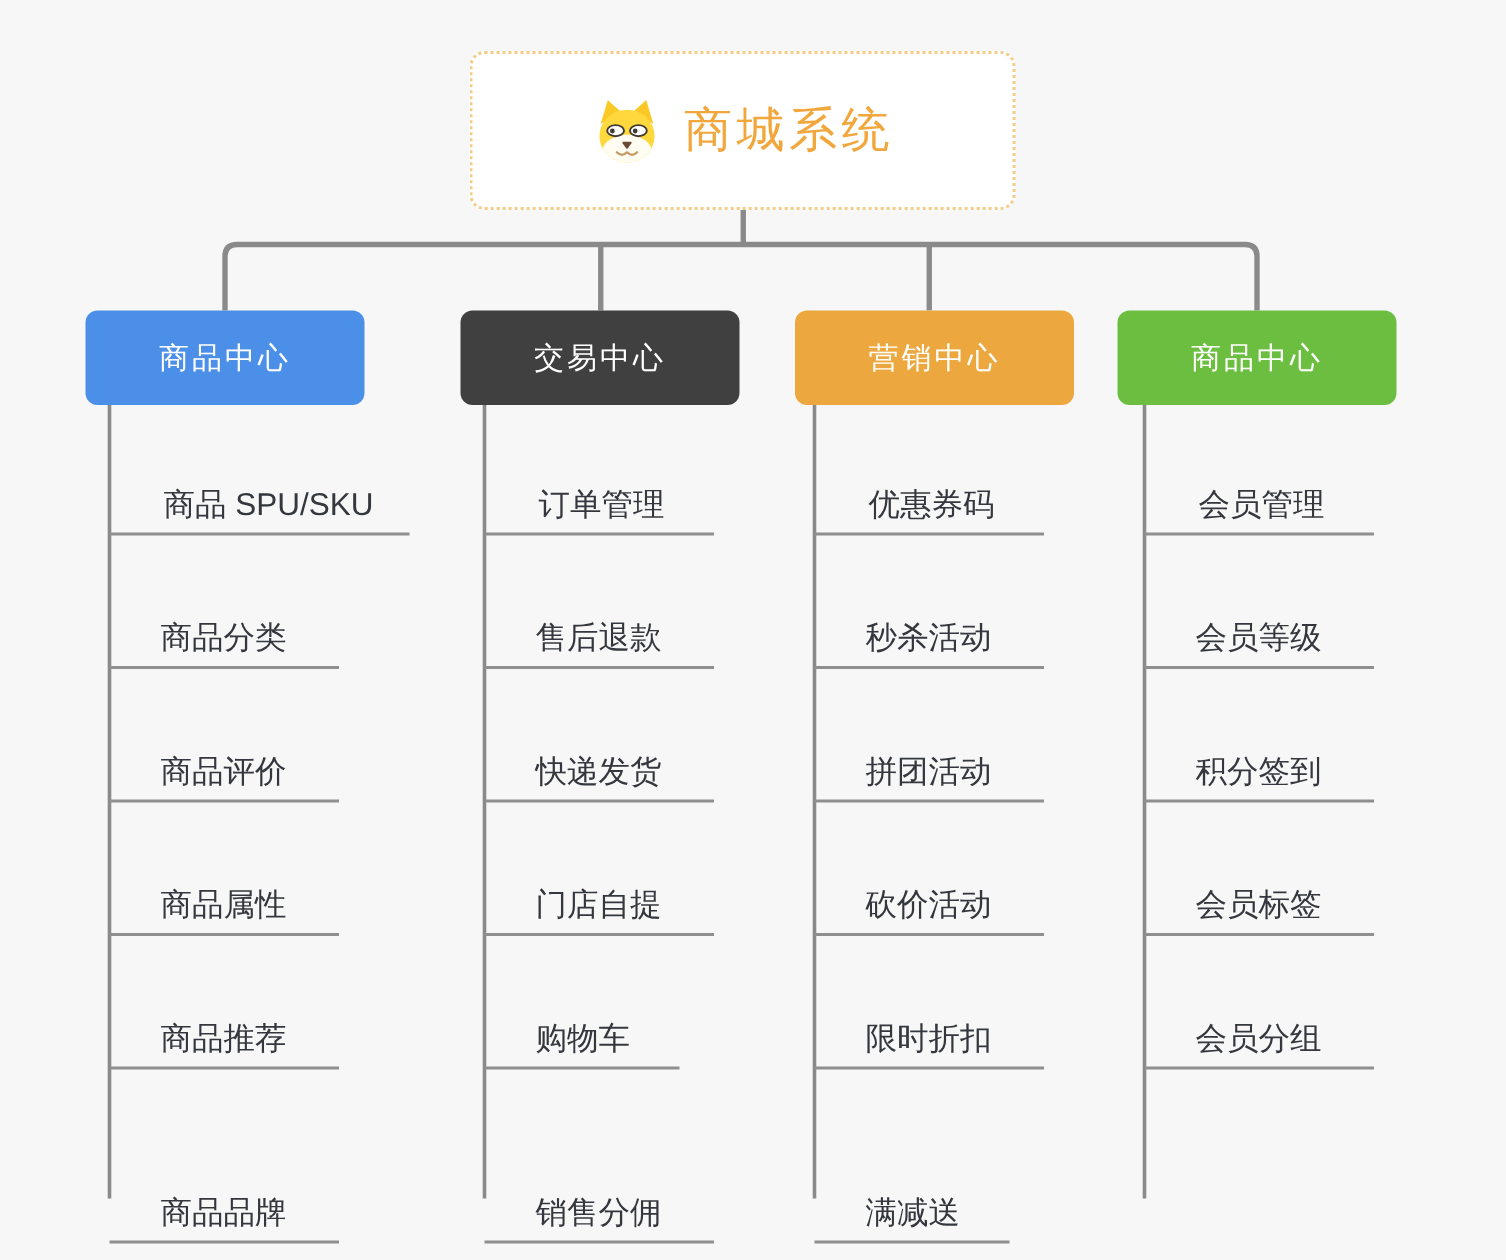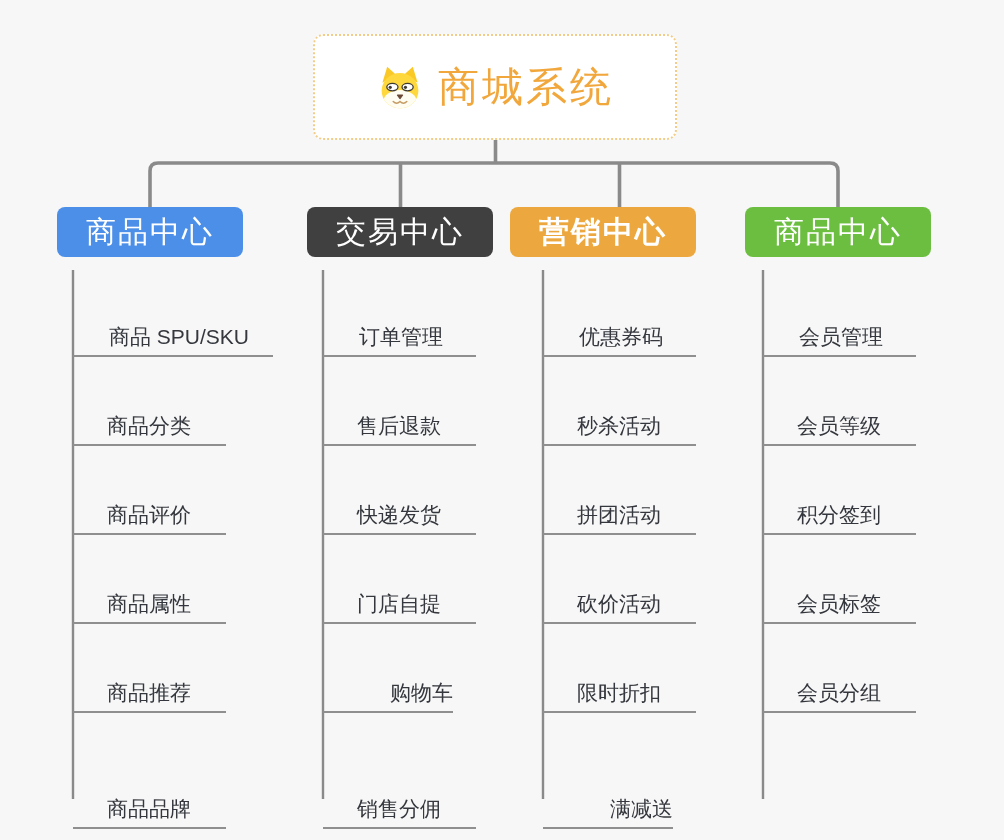--- a/index.html
+++ b/index.html
@@ -15,42 +15,42 @@
   .connectors{position:absolute;left:0;top:0;width:1004px;height:840px;pointer-events:none;color:#8a8a8a;}
 
   
   .root-node{
     position:absolute;left:313px;top:34px;width:364px;height:106px;
     box-sizing:border-box;background:#ffffff;
     border:2px dotted #f3cd88;border-radius:10px;
     display:flex;align-items:center;justify-content:center;gap:14px;
     cursor:pointer;
   }
-  .root-title{font-size:41px;letter-spacing:3px;color:#f1a73c;font-weight:400;}
+  .root-title{font-size:32px;letter-spacing:3px;color:#f1a73c;font-weight:400;}
   .dog{width:48px;height:45px;flex:0 0 auto;}
 
   
   .branch-node{
-    position:absolute;top:207px;width:186px;height:50px;
+    position:absolute;top:207px;width:186px;height:63px;
     border-radius:8px;display:flex;align-items:center;justify-content:center;
-    color:#ffffff;font-size:30px;letter-spacing:2px;font-weight:400;
+    color:#ffffff;font-size:20px;letter-spacing:2px;font-weight:400;
     cursor:pointer;
   }
-  .b0{left:57px;} .b1{left:307px;} .b2{left:510px;font-weight:bold;} .b3{left:745px;}
+  .b0{left:57px;} .b1{left:307px;} .b2{left:530px;} .b3{left:745px;}
 
   
   .leaf{
     position:absolute;box-sizing:border-box;
     width:153px;padding:0 0 6px 34px;
     border-bottom:2px solid #8f8f8f;
     font-size:21px;line-height:24px;color:#34373d;
     white-space:nowrap;cursor:pointer;
   }
   .leaf.w{width:200px;}
-  .leaf.n{width:130px;text-align:right;}
+  .leaf.n{width:130px;}
   .c0{left:73px;} .c1{left:323px;} .c2{left:543px;} .c3{left:763px;}
   .r0{top:325px;padding-left:36px;} .r1{top:414px;} .r2{top:503px;} .r3{top:592px;} .r4{top:681px;} .r5{top:797px;}
 </style>
 </head>
 <body>
 
 <div class="canvas">
 
   <svg class="connectors" width="1004" height="840" viewBox="0 0 1004 840" style="color: rgb(138, 138, 138);">
 

